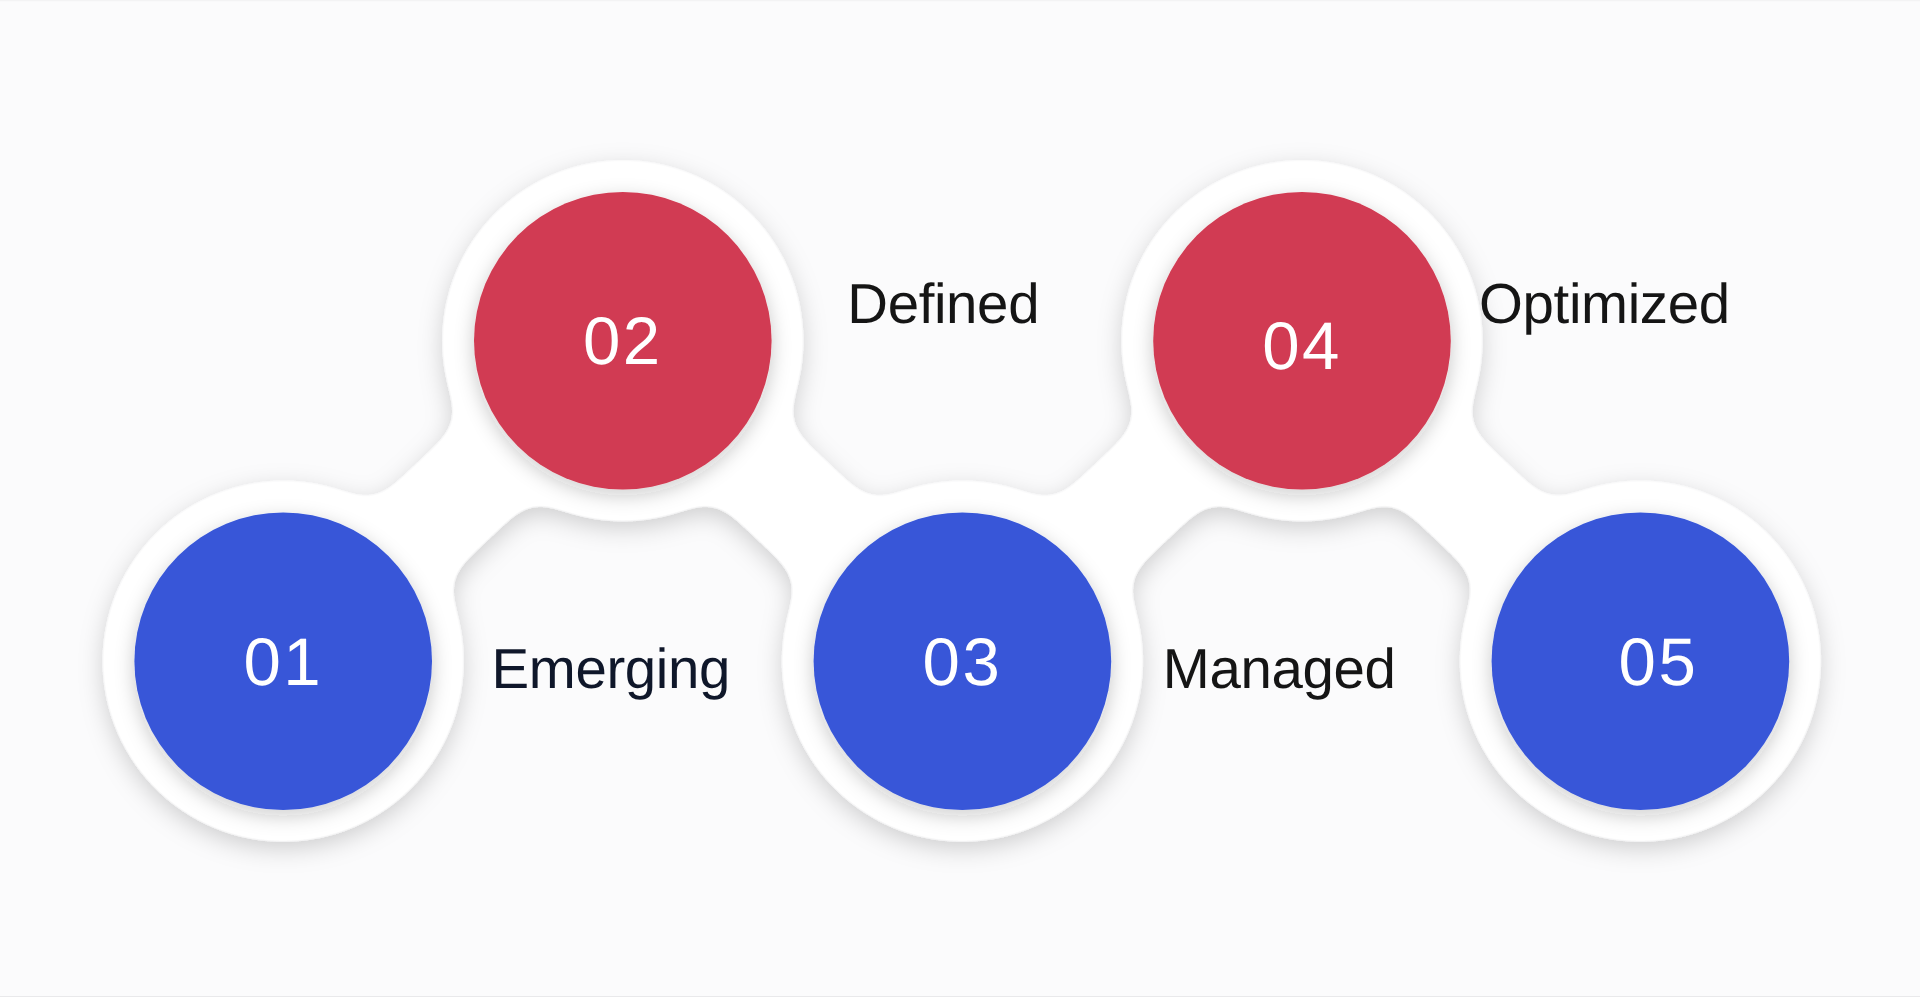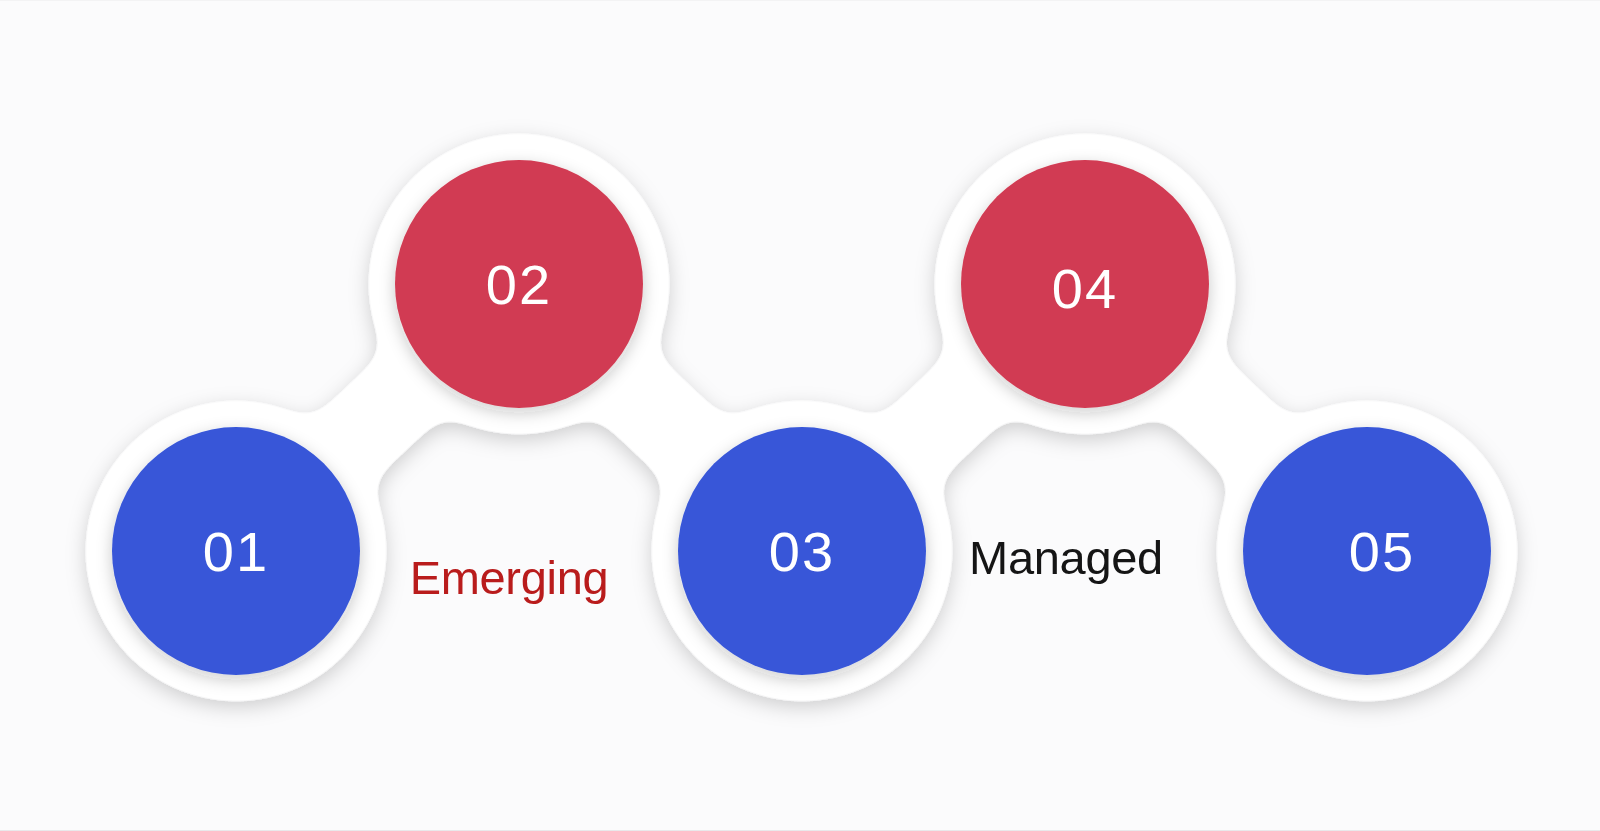--- a/index.html
+++ b/index.html
@@ -79,16 +79,18 @@
       <circle cx="1367" cy="551" r="124" fill="#3757d8"></circle>
     </g>
   </svg>
 
   <div class="txt num" style="left: 236px; top: 551px; color: rgb(255, 255, 255);">01</div>
   <div class="txt num" style="left: 519px; top: 284px; color: rgb(255, 255, 255);">02</div>
   <div class="txt num" style="left: 802px; top: 551px; color: rgb(255, 255, 255);">03</div>
   <div class="txt num" style="left: 1085px; top: 288px; color: rgb(255, 255, 255); text-align: center;">04</div>
   <div class="txt num" style="left: 1367px; top: 551px; color: rgb(255, 255, 255); margin-left: 15px;">05</div>
 
-  <div class="txt label" style="left: 509px; top: 557px; color: #b91c1c; margin-top: 20px;">Emerging</div>
+  <div class="txt label" style="left: 509px; top: 557px; color: #0f172a;">Emerging</div>
+  <div class="txt label" style="left: 786px; top: 253px; color: rgb(21, 21, 21);">Defined</div>
   <div class="txt label" style="left: 1066px; top: 557px; color: rgb(21, 21, 21);">Managed</div>
+  <div class="txt label" style="left: 1337px; top: 253px; color: rgb(21, 21, 21);">Optimized</div>
 
 </div>
 
 </body></html>

